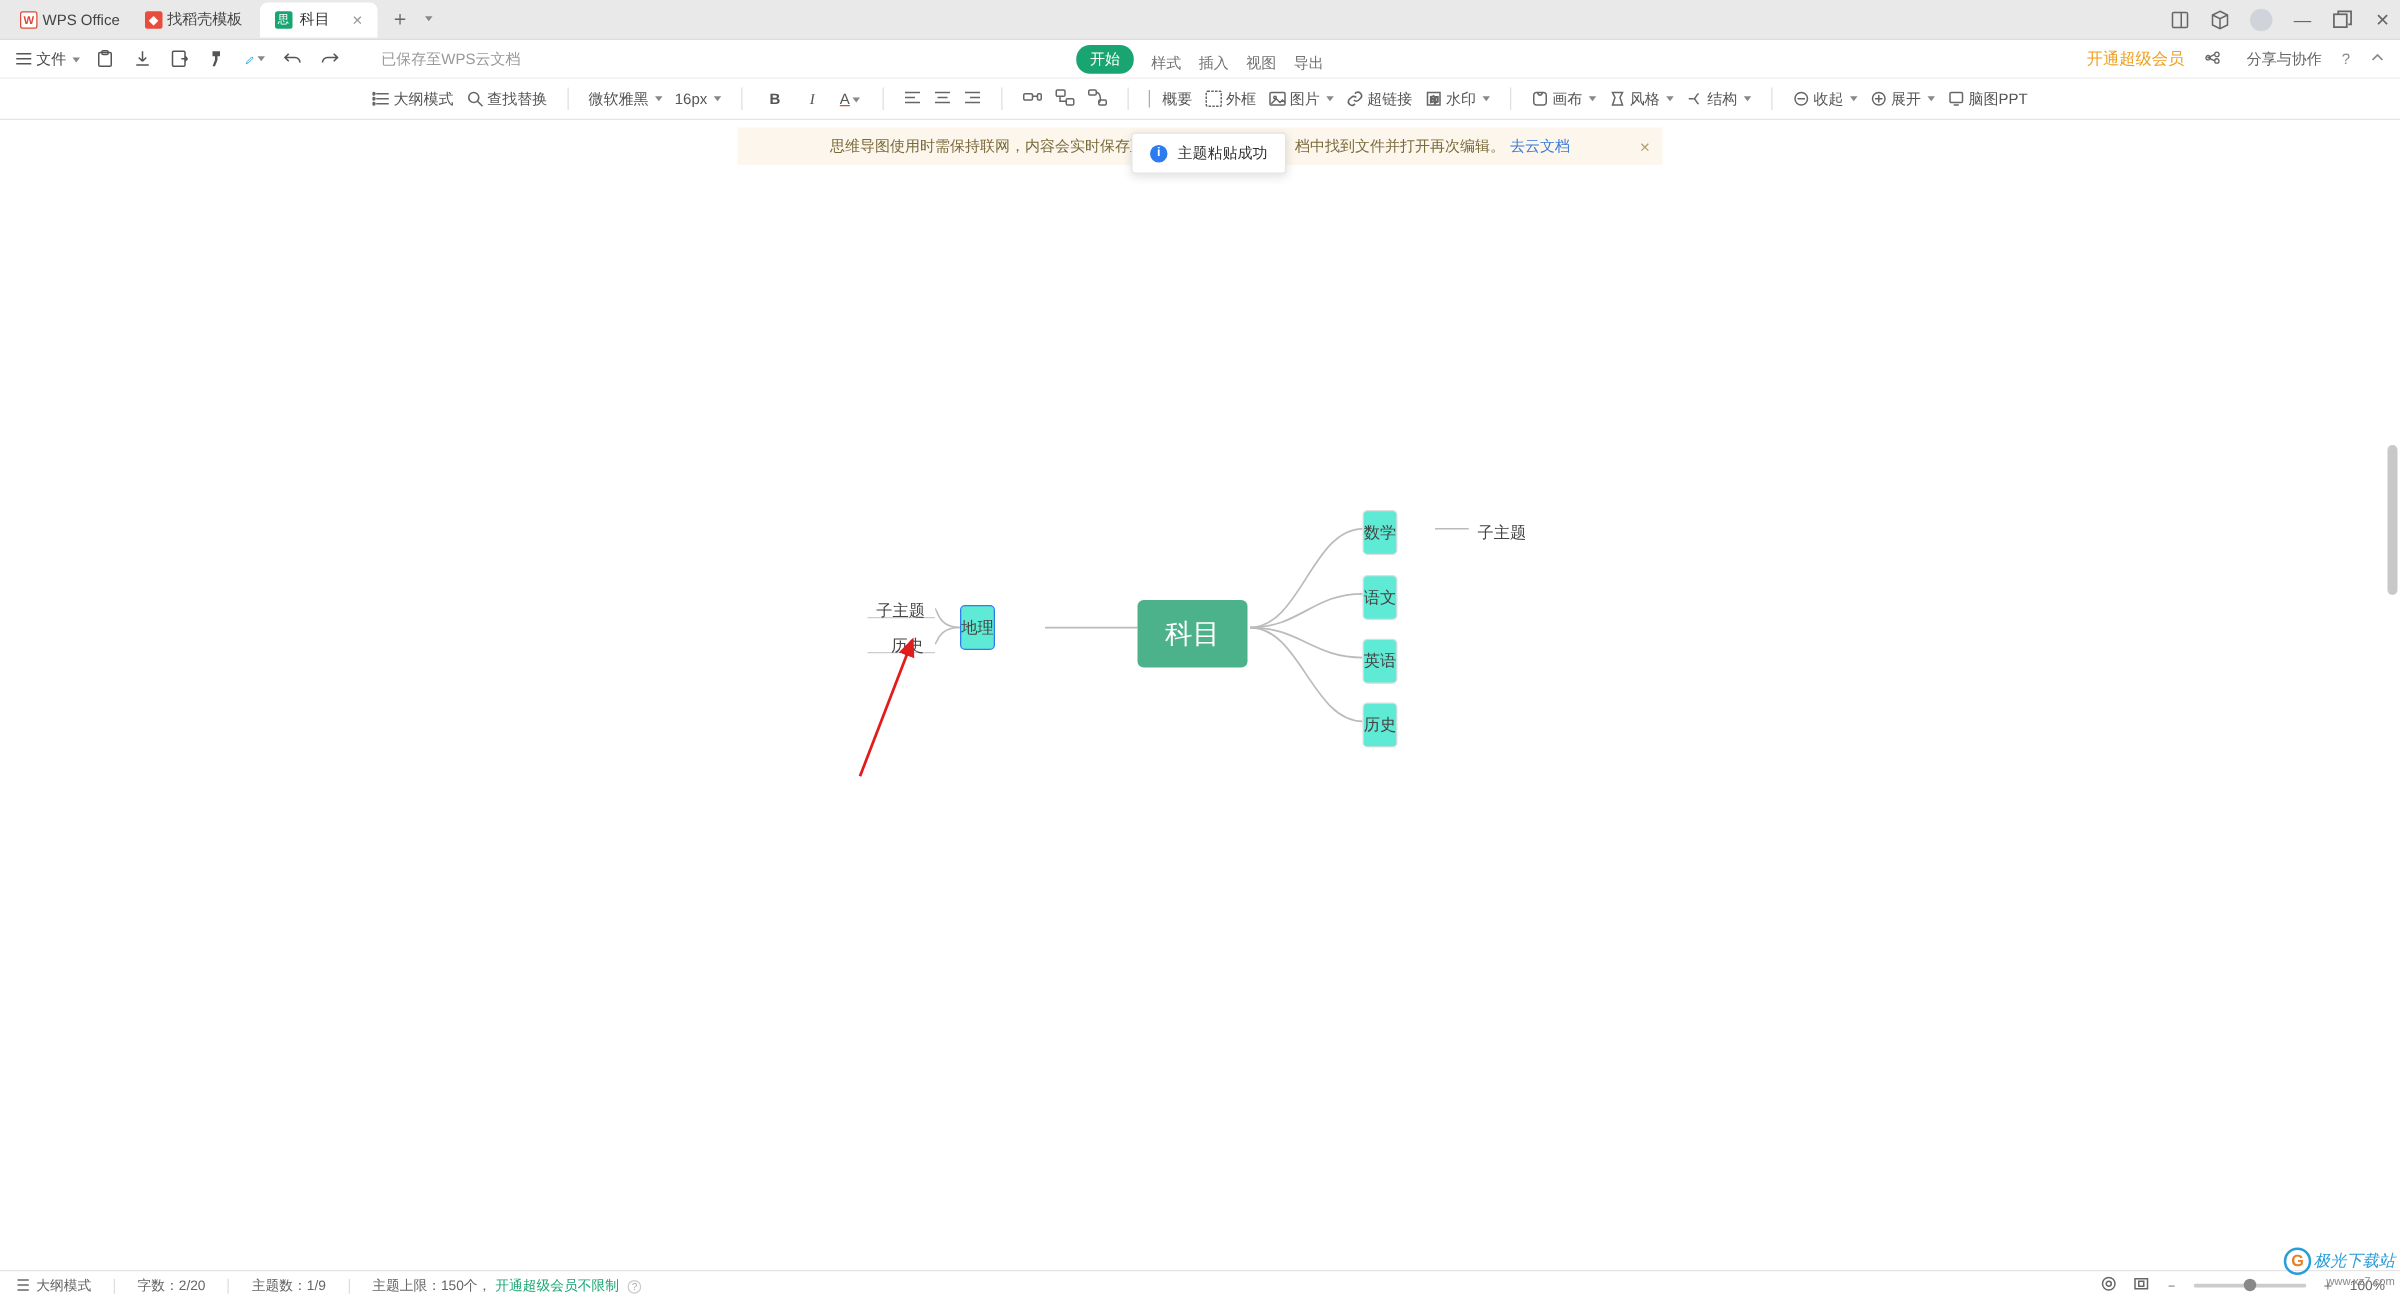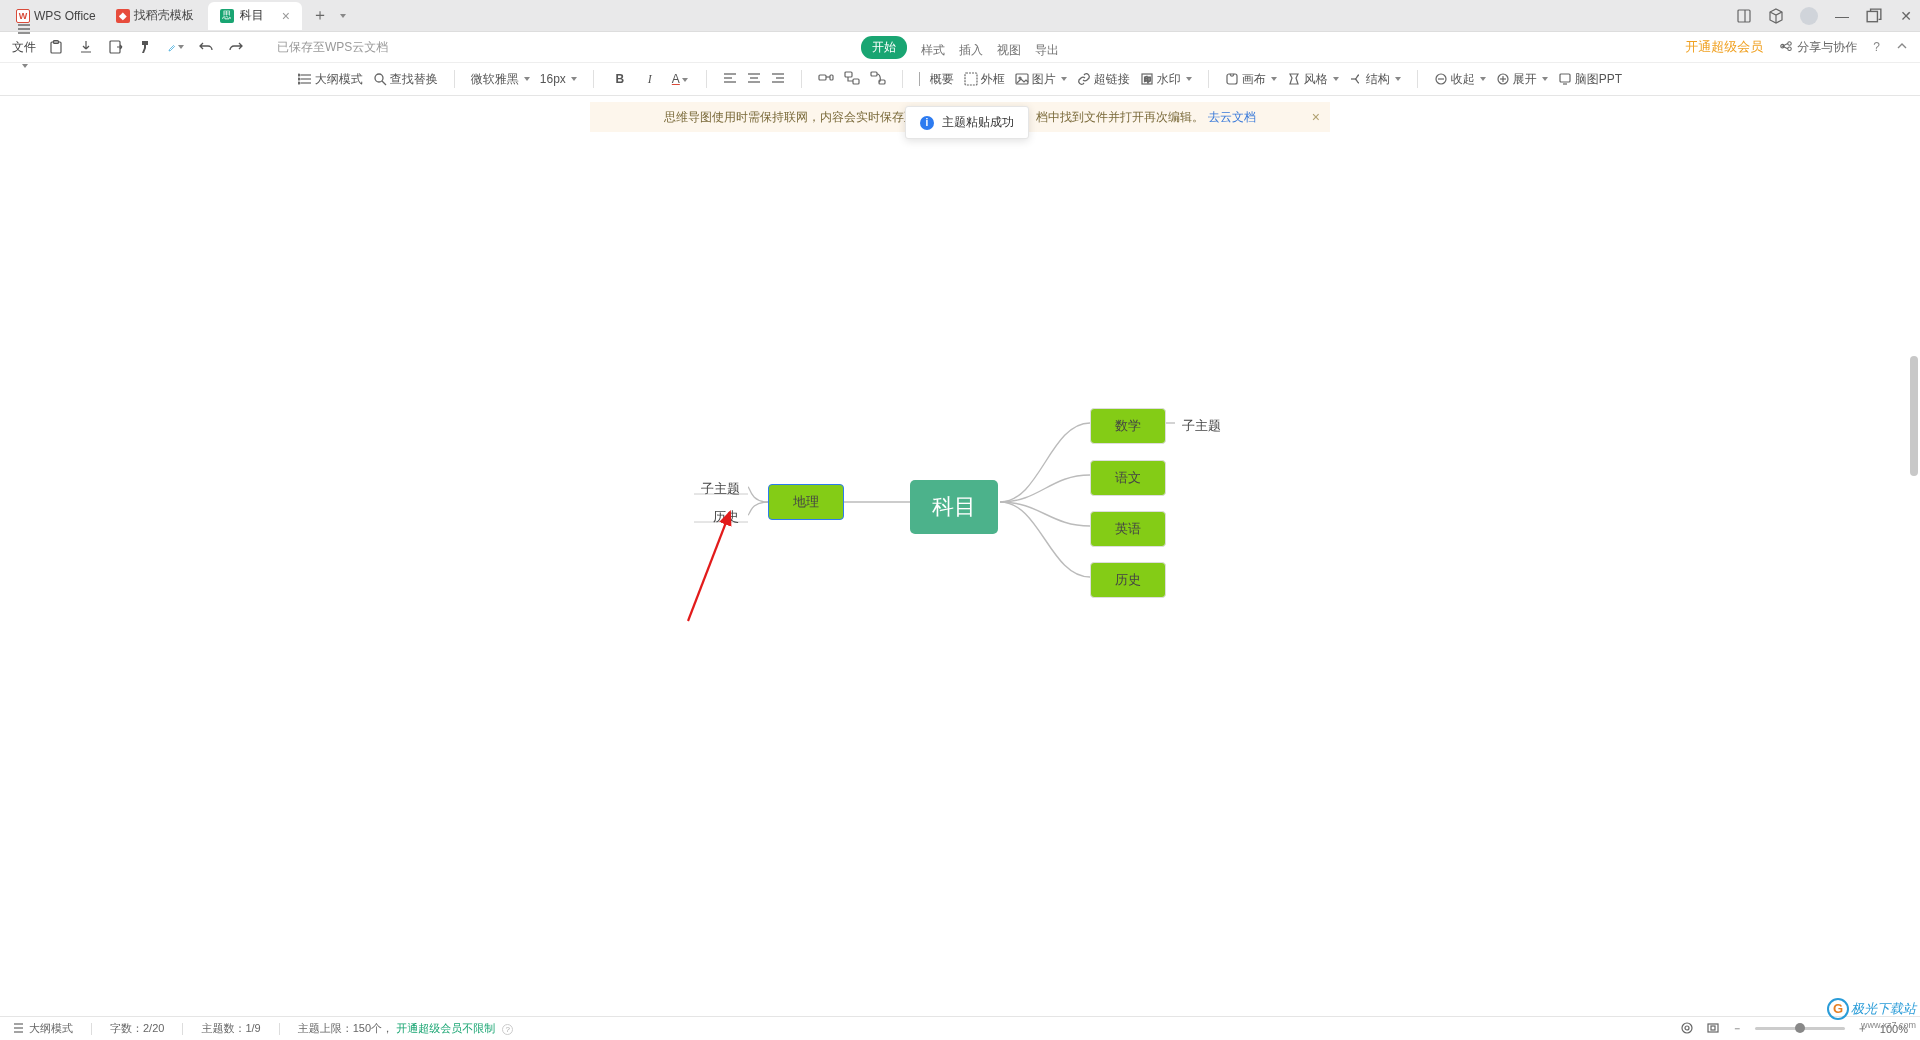--- a/index.html
+++ b/index.html
@@ -14,30 +14,30 @@
   .plus-btn { margin-left: 10px; color: #666; font-size: 16px; }
   .title-spacer { flex: 1; }
   .title-right { display: flex; align-items: center; gap: 16px; color: #666; font-size: 14px; }
   .title-right span { display: inline-flex; width: 16px; height: 16px; align-items: center; justify-content: center; }
   .icon-wps { width: 14px; height: 14px; background: #fff; border: 1.5px solid #d94b3a; color: #d94b3a; font-size: 9px; font-weight: bold; display: inline-flex; align-items: center; justify-content: center; border-radius: 2px; }
   .icon-dao { width: 14px; height: 14px; background: #e74c3c; color: #fff; font-size: 10px; display: inline-flex; align-items: center; justify-content: center; border-radius: 2px; }
   .icon-mind { width: 14px; height: 14px; background: #19a572; color: #fff; font-size: 9px; display: inline-flex; align-items: center; justify-content: center; border-radius: 2px; }
 
   
   .file-bar { display: flex; align-items: center; height: 30px; padding: 0 12px; gap: 12px; background: #fff; }
-  .file-btn { display: flex; align-items: center; gap: 3px; color: #444; font-size: 12px; flex-direction: column; }
+  .file-btn { display: flex; align-items: center; gap: 3px; color: #444; font-size: 12px; }
   .file-icons { display: flex; align-items: center; gap: 14px; color: #555; font-size: 14px; }
   .file-icons svg, .file-icons span { width: 16px; height: 16px; display: inline-flex; align-items: center; justify-content: center; }
   .saved-text { color: #999; font-size: 12px; margin-left: 21px; }
   .menu-center { position: absolute; left: 50%; transform: translateX(-50%); display: flex; align-items: flex-end; gap: 14px; font-size: 12px; }
   .menu-start { background: #19a572; color: #fff; padding: 3px 11px; border-radius: 11px; font-size: 12px; }
   .menu-item { color: #737373; }
   .file-right { margin-left: auto; display: flex; align-items: center; gap: 16px; color: #666; }
   .premium-link { color: #f0a020; font-size: 13px; }
-  .share-btn { display: flex; align-items: center; gap: 4px; font-size: 12px; }
+  .share-btn { display: flex; align-items: center; gap: 20px; font-size: 12px; }
 
   
   .toolbar { display: flex; align-items: center; height: 34px; border-top: 1px solid #eee; border-bottom: 1px solid #e5e5e5; padding: 0 12px; gap: 8px; background: #fff; justify-content: center; }
   .tb-group { display: flex; align-items: center; gap: 10px; padding: 0 8px; color: #555; font-size: 12px; }
   .tb-sep { width: 1px; height: 18px; background: #e0e0e0; }
   .tb-item { display: flex; align-items: center; gap: 3px; }
   .tb-item svg { width: 14px; height: 14px; }
   .dd::after { content: ''; display: inline-block; margin-left: 2px; border-left: 3px solid transparent; border-right: 3px solid transparent; border-top: 4px solid #888; vertical-align: middle; }
   .fmt-btn { width: 20px; text-align: center; }
 
@@ -48,21 +48,21 @@
   
   .notif-bar { position: absolute; top: 6px; left: 50%; transform: translateX(-50%); width: 740px; height: 30px; background: #fdf6ec; display: flex; align-items: center; padding: 0 14px; font-size: 12px; color: #7a6a3a; justify-content: center; }
   .notif-link { color: #3a7ad9; margin-left: 4px; }
   .notif-close { position: absolute; right: 10px; color: #b0a070; font-size: 14px; }
 
   
   .toast { position: absolute; top: 10px; left: 50%; transform: translateX(-55px); background: #fff; border: 1px solid #e5e5e5; border-radius: 3px; box-shadow: 0 2px 8px rgba(0,0,0,.12); padding: 7px 14px; display: flex; align-items: center; gap: 8px; font-size: 12px; z-index: 5; }
   .toast-icon { width: 14px; height: 14px; border-radius: 50%; background: #2d7bf0; color: #fff; display: inline-flex; align-items: center; justify-content: center; font-size: 10px; font-weight: bold; }
 
   
-  .node { position: absolute; background: #84cc16; border: 1px solid #ddd; border-radius: 4px; padding: 8px 24px; font-size: 13px; color: #444; }
+  .node { position: absolute; background: #5eead4; border: 1px solid #ddd; border-radius: 4px; padding: 8px 0; font-size: 13px; color: #444; }
   .node.central { background: #4cb28b; color: #fff; border: none; font-size: 22px; padding: 12px 22px; border-radius: 5px; }
   .node.selected { border: 1.5px solid #2d7bf0; }
   .node.plain { border: none; background: transparent; padding: 2px 4px; }
   .connector-svg { position: absolute; top: 0; left: 0; width: 100%; height: 100%; pointer-events: none; }
   .arrow-svg { position: absolute; pointer-events: none; }
 
   
   .status-bar { position: absolute; bottom: 0; left: 0; right: 0; height: 24px; border-top: 1px solid #e5e5e5; display: flex; align-items: center; padding: 0 12px; gap: 18px; font-size: 11px; color: #666; background: #fff; }
   .status-sep { width: 1px; height: 12px; background: #ddd; }
   .status-link { color: #19a572; }

